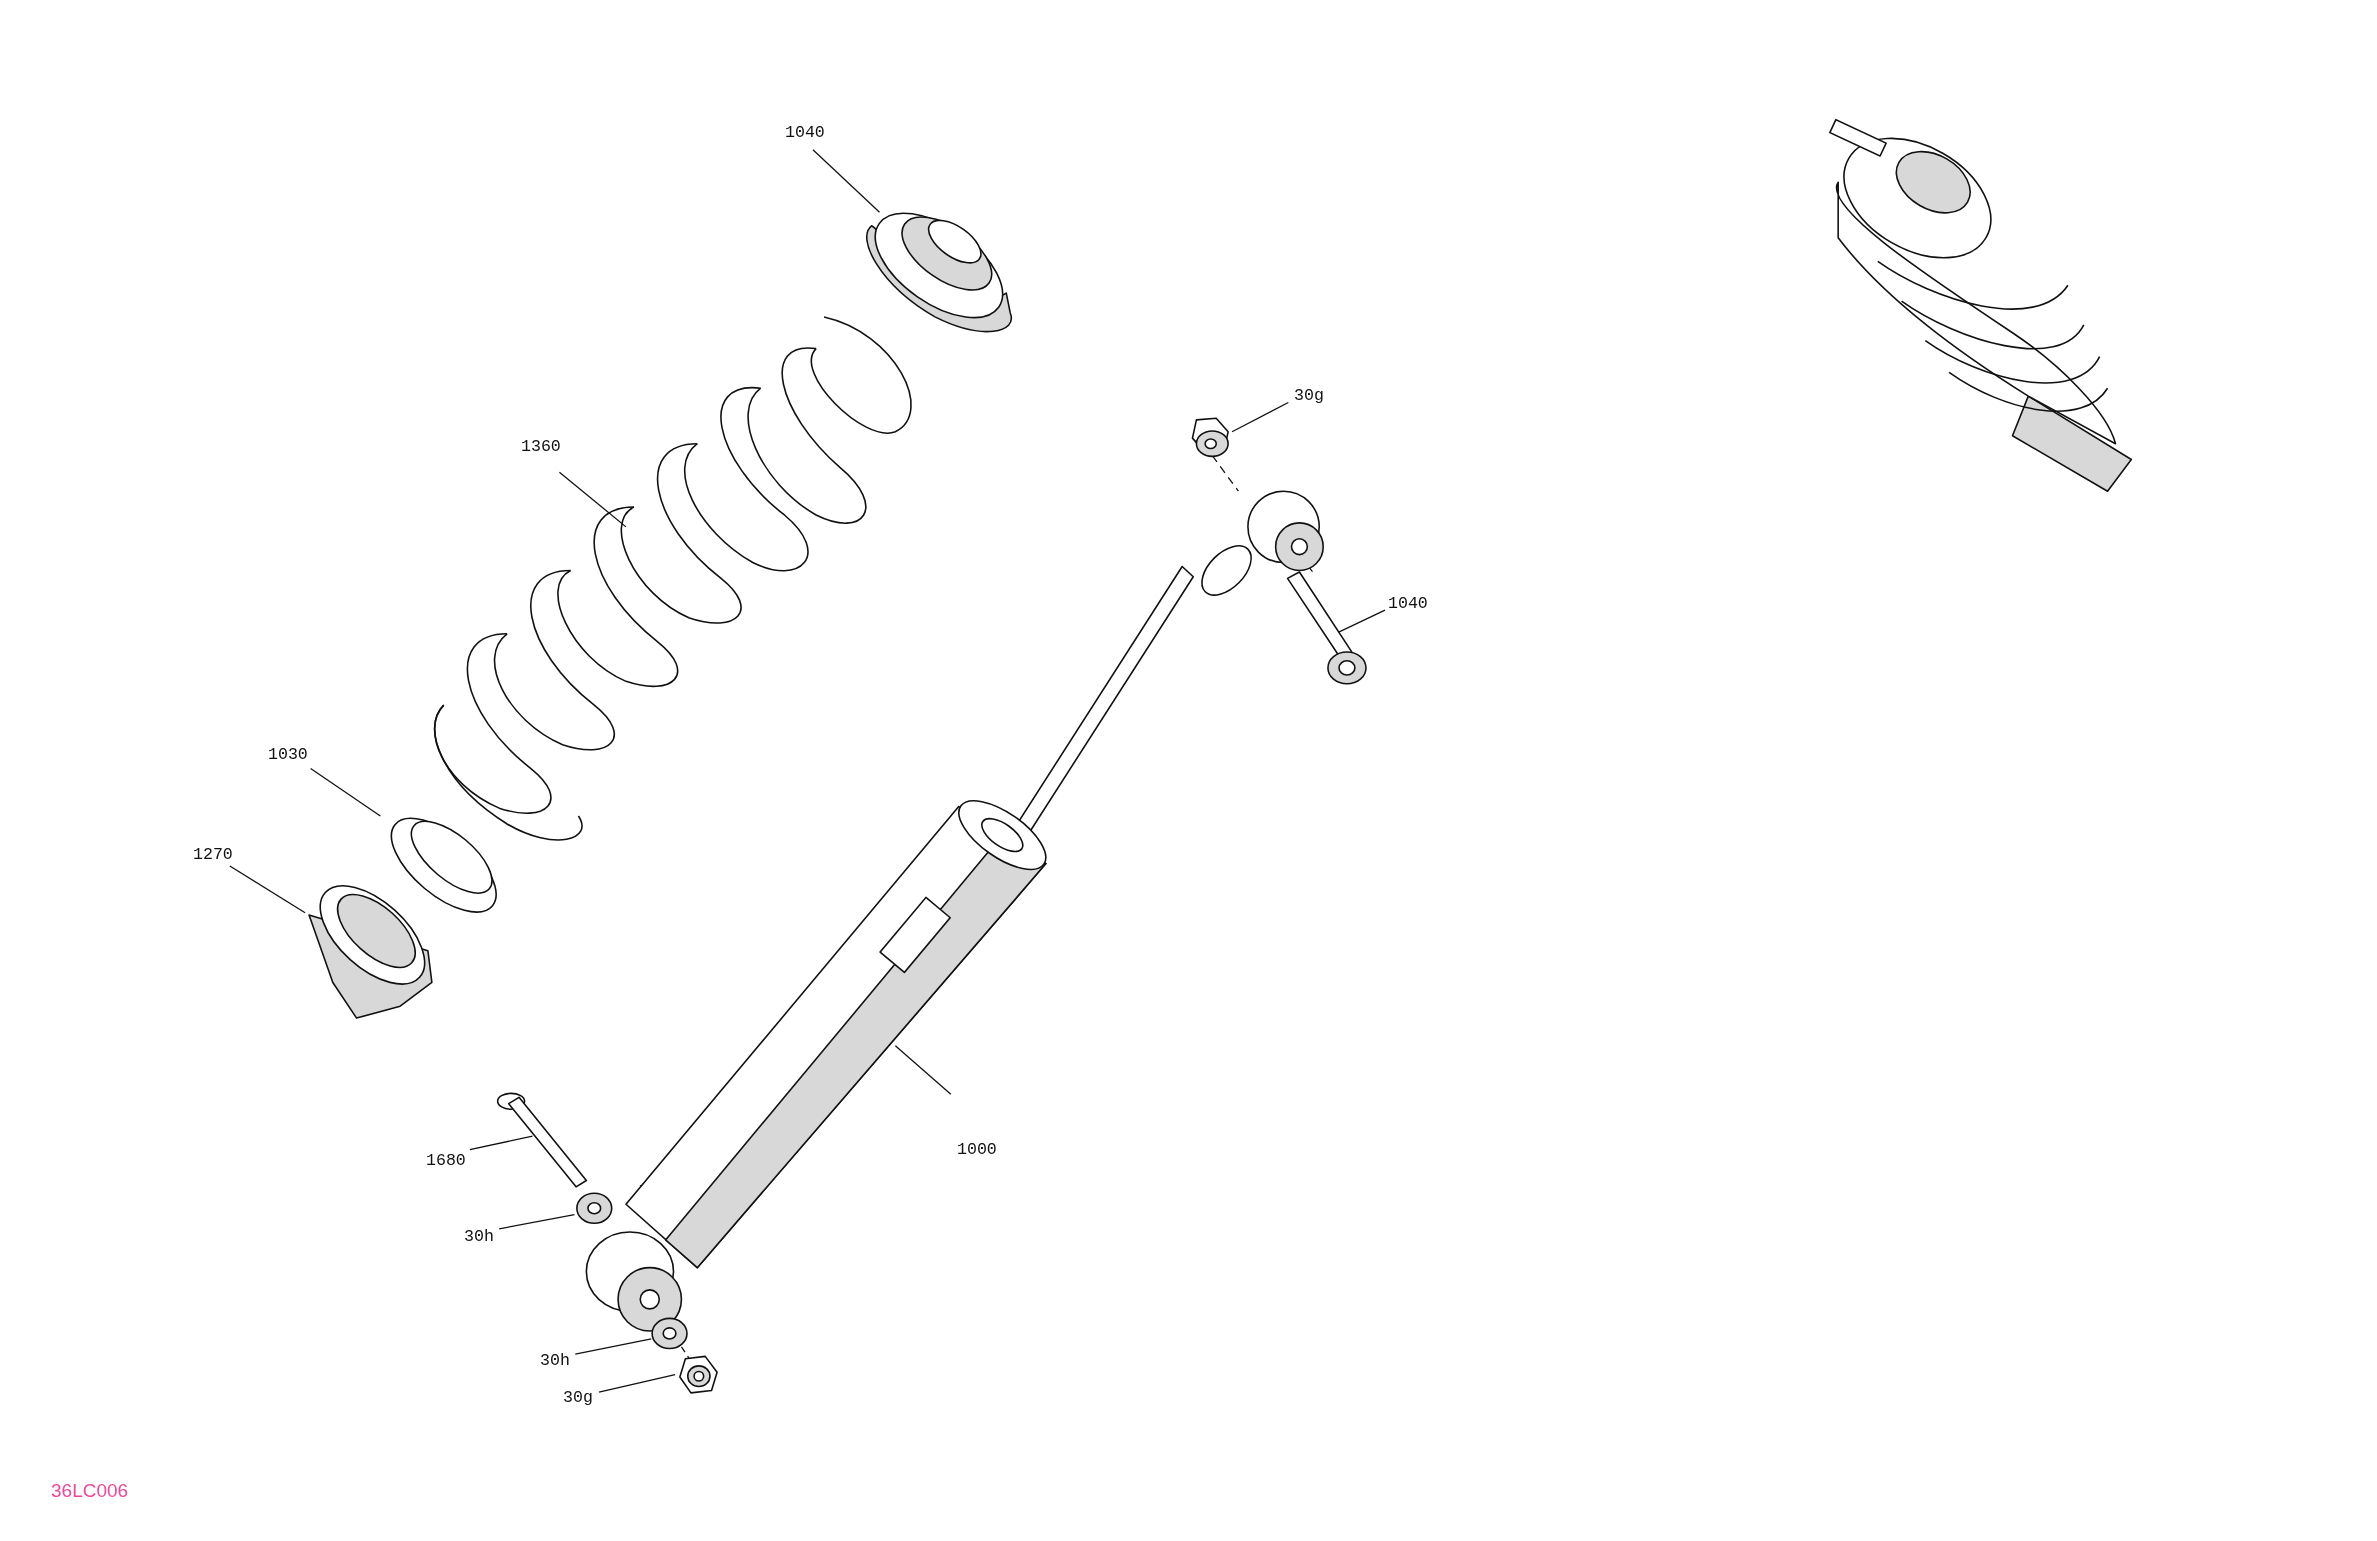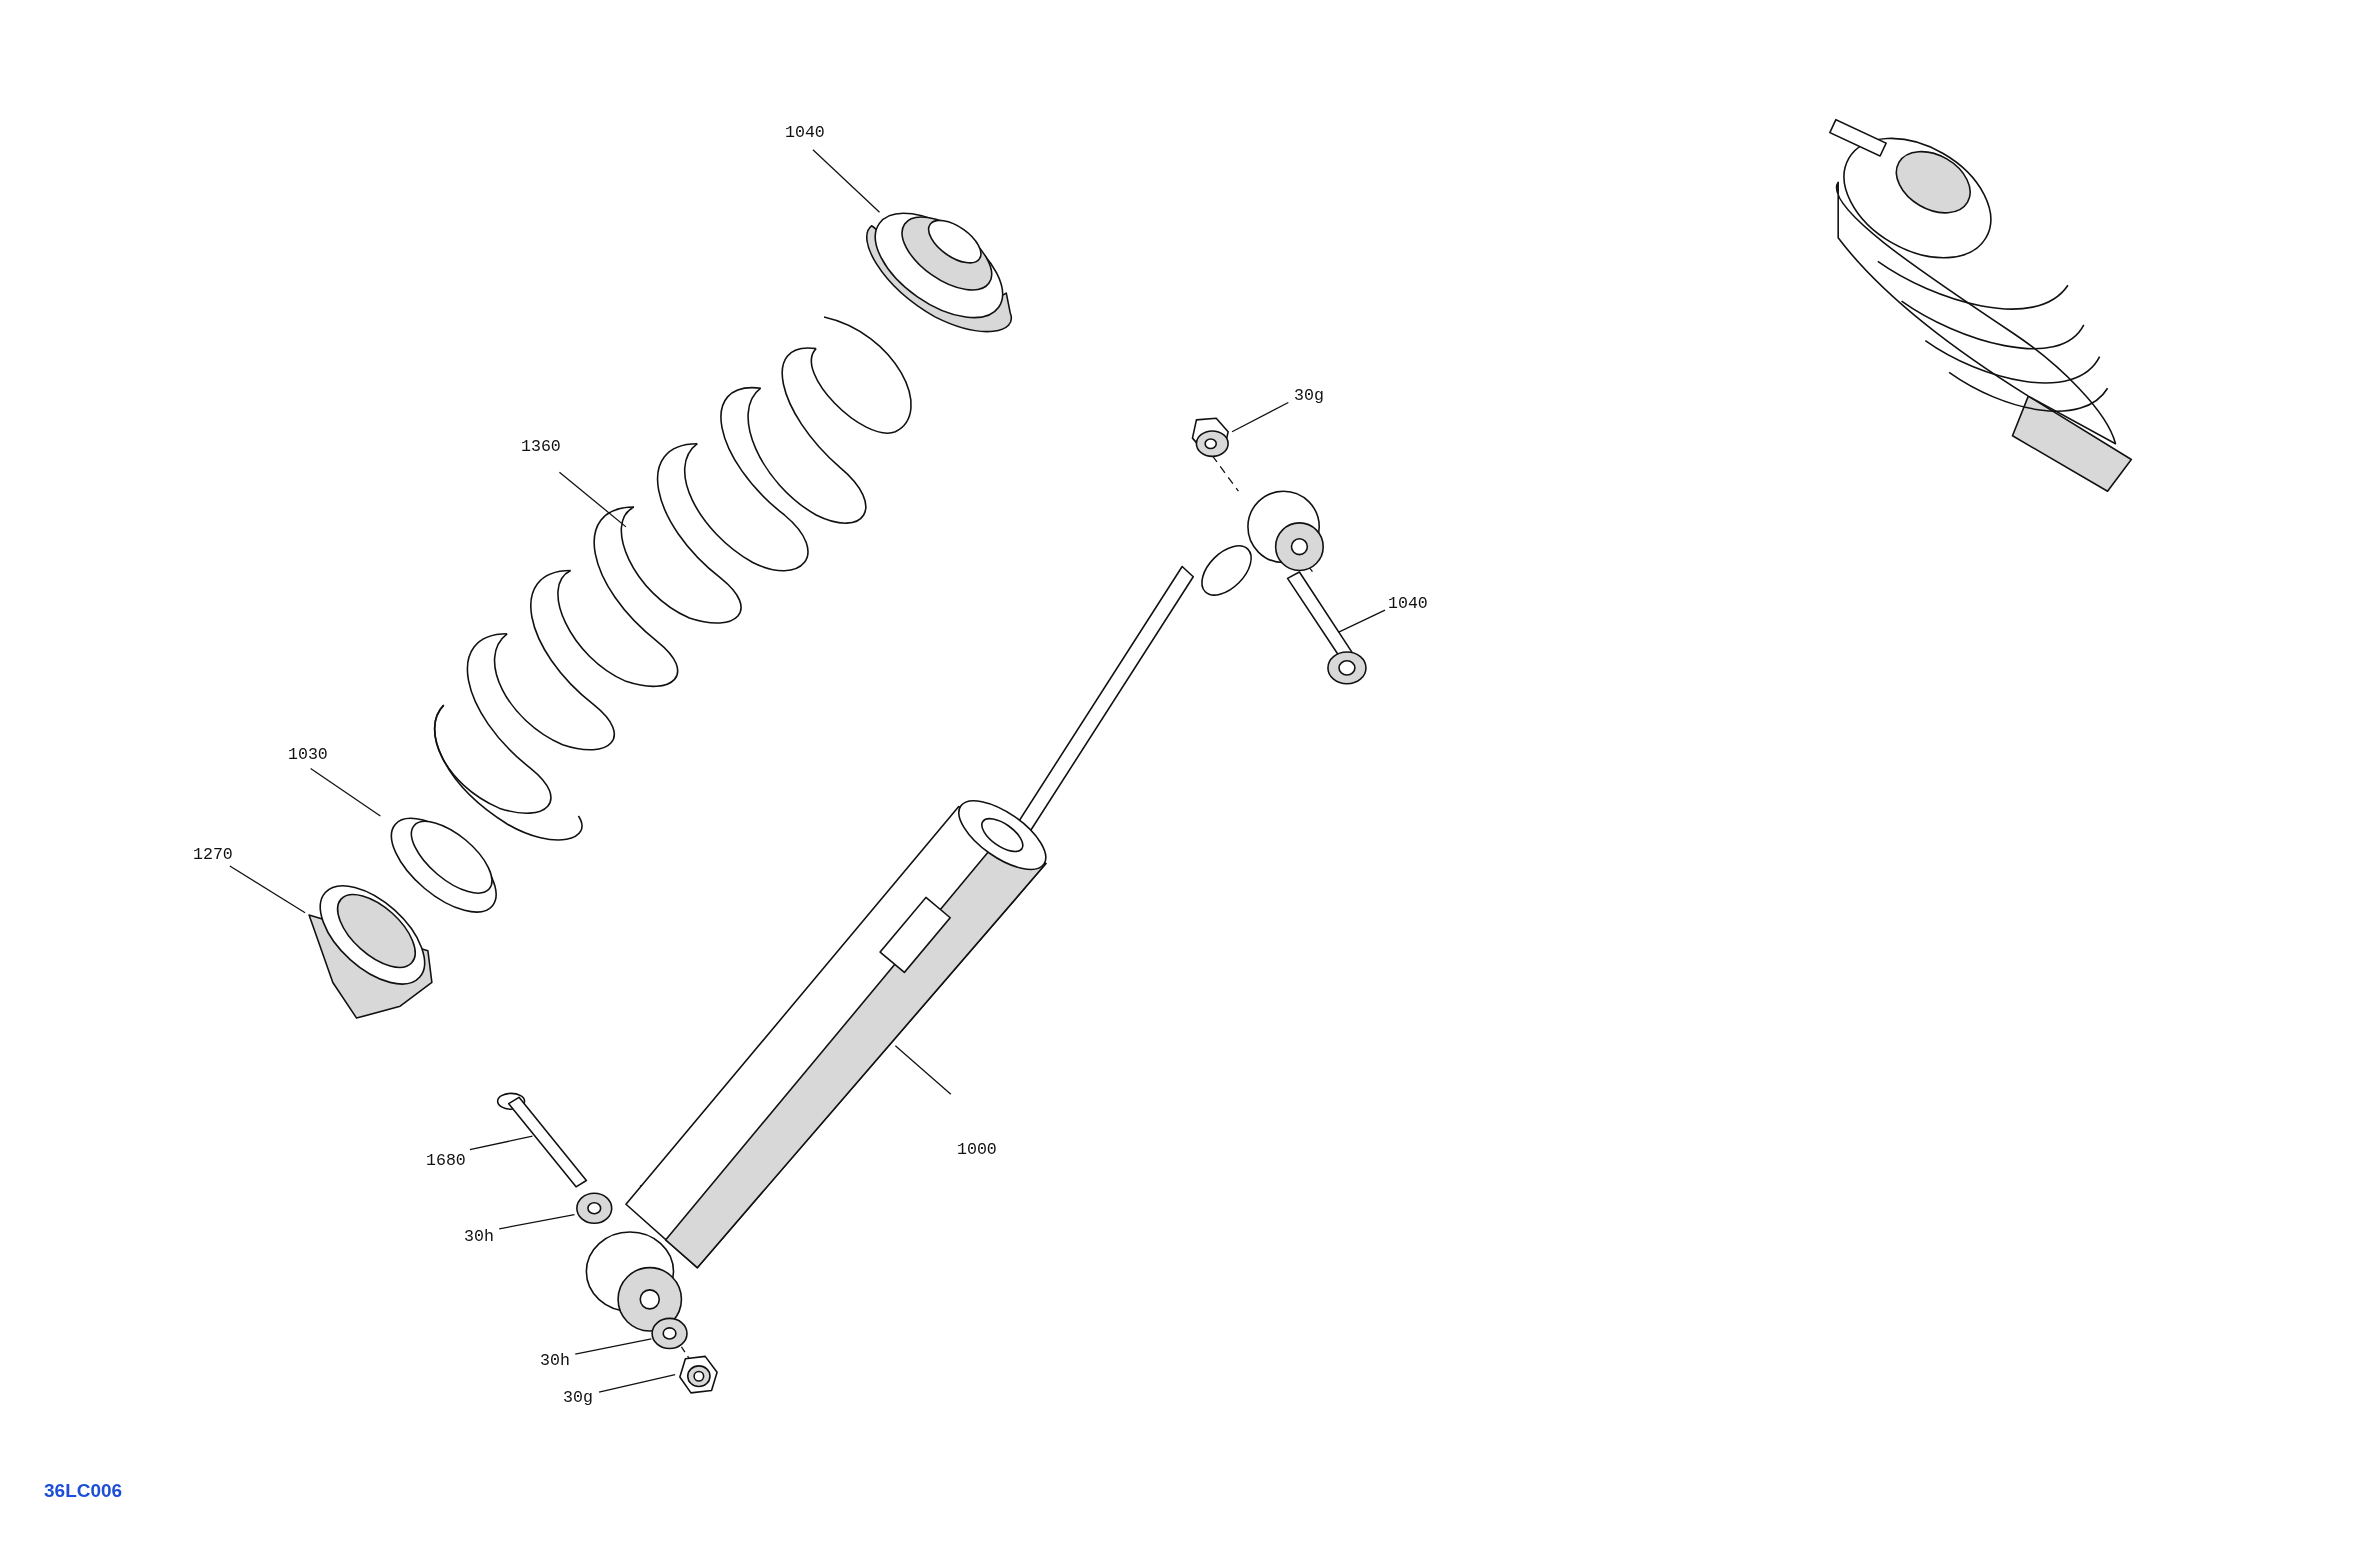--- a/index.html
+++ b/index.html
@@ -1,19 +1,19 @@
 <!DOCTYPE html>
 <html style="font-size:12.7px"><head>
 <meta charset="utf-8">
 <style>
   html,body{margin:0;padding:0;background:#fff;}
   body{width:2377px;height:1541px;position:relative;overflow:hidden;font-family:"Liberation Sans",sans-serif;}
   svg{position:absolute;left:0;top:0;}
   .lbl{position:absolute;font-size:16.6px;color:#111;font-family:Liberation Mono, monospace;white-space:nowrap;}
-  .docid{position:absolute;left:44px;top:1480px;font-size:19px;color:#1d4ed8;font-weight:bold;}
+  .docid{position:absolute;left:51px;top:1480px;font-size:19px;color:#ec4899;}
 </style>
 </head>
 <body>
 
 <svg width="2377" height="1541" viewBox="0 0 3000 1945" xmlns="http://www.w3.org/2000/svg">
   <g fill="#fff" stroke="#111" stroke-width="2" stroke-linejoin="round">
 
     <g stroke-width="1.6" fill="none">
       <line x1="1026" y1="189" x2="1110" y2="268"></line>
       <line x1="706" y1="596" x2="790" y2="665"></line>
@@ -126,21 +126,21 @@
         <path d="M2400,380 C2470,430 2600,470 2630,410"></path>
         <path d="M2430,430 C2500,480 2620,510 2650,450"></path>
         <path d="M2460,470 C2530,520 2630,540 2660,490"></path>
       </g>
     </g>
   </g>
 </svg>
 
 <div class="lbl" style="left:785px;top:123px">1040</div>
 <div class="lbl" style="left:521px;top:437px">1360</div>
-<div class="lbl" style="left:288px;top:745px">1030</div>
+<div class="lbl" style="left:268px;top:745px">1030</div>
 <div class="lbl" style="left:193px;top:845px">1270</div>
 <div class="lbl" style="left:1294px;top:386px">30g</div>
 <div class="lbl" style="left:1388px;top:594px">1040</div>
 <div class="lbl" style="left:957px;top:1140px">1000</div>
 <div class="lbl" style="left:426px;top:1151px">1680</div>
 <div class="lbl" style="left:464px;top:1227px">30h</div>
 <div class="lbl" style="left:540px;top:1351px">30h</div>
 <div class="lbl" style="left:563px;top:1388px">30g</div>
 <div class="docid">36LC006</div>
 

